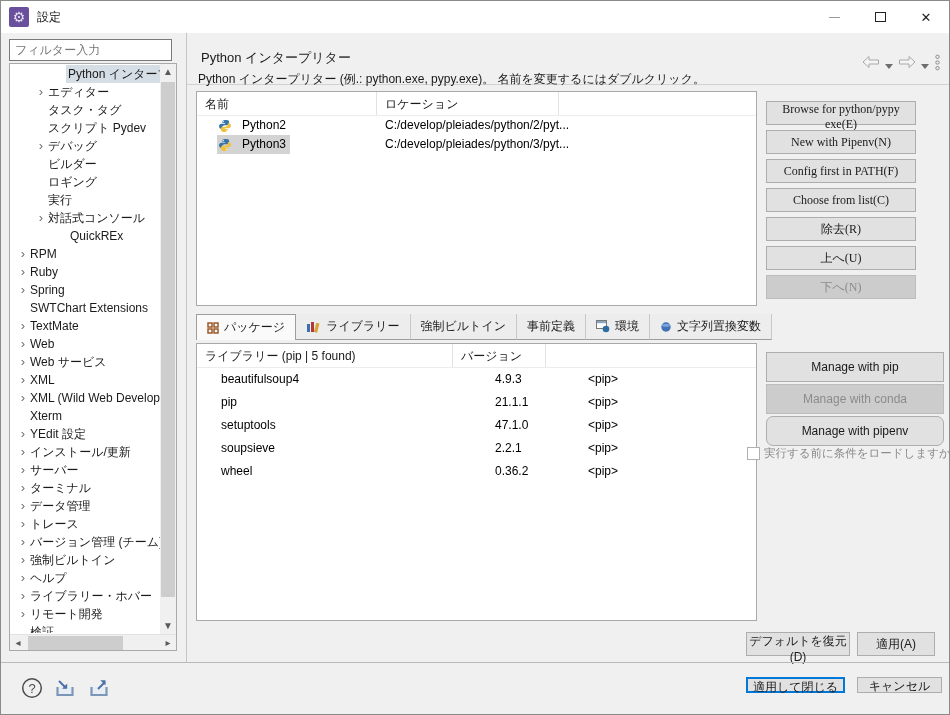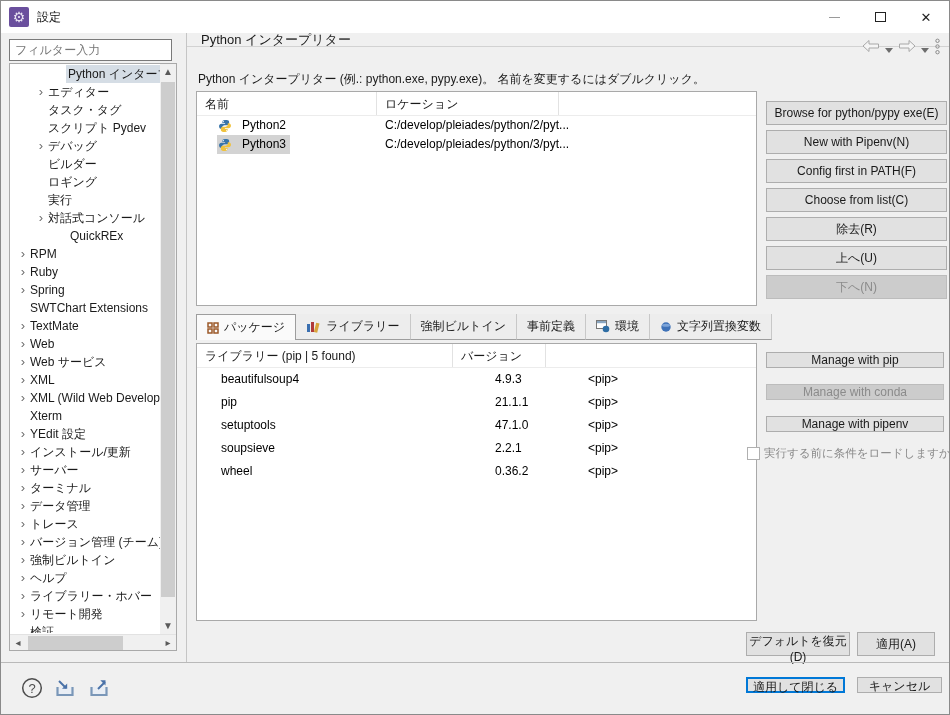--- a/index.html
+++ b/index.html
@@ -29,54 +29,54 @@
   .vthumb { position:absolute; left:1px; top:18px; width:14px; height:515px; background:#cdcdcd; }
   .sarrow { position:absolute; width:16px; height:16px; color:#5a5a5a; font-size:10px; text-align:center; line-height:16px; }
   .hscroll { position:absolute; left:0; bottom:0; width:166px; height:16px; background:#f0f0f0; border-top:1px solid #e2e2e2; }
   .hthumb { position:absolute; left:18px; top:1px; width:95px; height:14px; background:#cdcdcd; }
 
   
   .footer-icons { position:absolute; left:20px; top:676px; display:flex; gap:10px; align-items:center; }
 
   
   .vsep { position:absolute; left:185px; top:32px; width:1px; height:629px; background:#c5c5c5; }
-  .main-header { position:absolute; left:186px; top:32px; width:764px; height:14px; border-bottom:1px solid #d2d2d2; display:flex; align-items:center; }
+  .main-header { position:absolute; left:186px; top:48px; width:764px; height:36px; border-bottom:1px solid #d2d2d2; display:flex; align-items:flex-start; }
   .main-header .page-title { margin-left:14px; font-size:13px; color:#1a1a1a; }
   .nav-icons { position:absolute; right:10px; top:0; height:30px; display:flex; align-items:center; gap:5px; }
 
   .desc { position:absolute; left:197px; top:70px; font-size:12px; color:#1a1a1a; }
 
   .interp-table { position:absolute; left:195px; top:90px; width:561px; height:215px; background:#fff; border:1px solid #a9a9a9; }
   .thead { display:flex; height:24px; line-height:24px; font-size:12px; color:#1a1a1a; border-bottom:1px solid #ececec; }
   .thead .c { border-right:1px solid #e2e2e2; padding-left:8px; }
   .irow { display:flex; height:19px; line-height:19px; font-size:12px; align-items:center; }
   .irow .name { width:180px; padding-left:20px; display:flex; align-items:center; }
   .irow .name .sel { display:flex; align-items:center; padding:0 4px 0 1px; }
   .irow.selected .name .sel { background:#d3d3d3; }
   .irow .name svg { margin-right:5px; flex:none; }
   .irow .loc { padding-left:8px; }
 
   .btn { position:absolute; height:24px; background:#e1e1e1; border:1px solid #adadad; font-size:12px; color:#1a1a1a; text-align:center; font-family:inherit; }
   .btn:disabled, .btn.disabled { background:#cccccc; border-color:#bcbcbc; color:#8b8b8b; }
-  .side-btn { left:765px; width:181px; }
+  .side-btn { left:765px; width:150px;font-family:Liberation Serif, serif; }
 
   
   .tabs { position:absolute; left:195px; top:313px; height:26px; display:flex; font-size:12px; }
   .tab { display:flex; align-items:center; gap:5px; padding:0 10px; border-bottom:1px solid #9d9d9d; color:#1a1a1a; background:#ededed; border-right:1px solid #c8c8c8; }
   .tab.active { background:#fafafa; border:1px solid #9d9d9d; border-bottom:none; }
 
   .pkg-table { position:absolute; left:195px; top:342px; width:561px; height:278px; background:#fff; border:1px solid #a9a9a9; }
   .pkg-table .c1 { width:256px; }
   .pkg-table .c2 { width:93px; }
   .prow { display:flex; height:23px; line-height:23px; font-size:12px; }
   .prow .n { width:290px; padding-left:24px; }
   .prow .v { width:93px; padding-left:8px; }
   .prow .s { padding-left:8px; }
 
-  .manage-btn { left:765px; width:178px; height:16px; }
+  .manage-btn { left:765px; width:178px; height:30px; }
   .chk-row { position:absolute; left:746px; top:445px; width:200px; display:flex; align-items:flex-start; gap:4px; }
   .chk-box { width:13px; height:13px; border:1px solid #b0b0b0; background:#fff; flex:none; margin-top:1px; }
   .chk-label { font-size:11.5px; color:#8a8a8a; line-height:14px; white-space:nowrap; }
 
   .hsep { position:absolute; left:0; top:661px; width:950px; height:1px; background:#b9b9b9; }
   .focus-btn { border:2px solid #0078d7; }
   .footer-btn { height:16px; }
 </style>
 </head>
 <body>
@@ -424,21 +424,21 @@
           <div class="n">wheel</div>
           <div class="v">0.36.2</div>
           <div class="s">&lt;pip&gt;</div>
         </div>
       </div>
   </div>
 
   <div id="manage-btns">
       <button class="btn manage-btn" style="top: 351px;">Manage with pip</button>
       <button class="btn manage-btn disabled" disabled="" style="top: 383px;">Manage with conda</button>
-      <button class="btn manage-btn" style="top: 415px;">Manage with pipenv</button>
+      <button class="btn manage-btn" style="top: 415px; border-radius: 7px;">Manage with pipenv</button>
     </div>
   <div class="chk-row">
     <span class="chk-box"></span>
     <span class="chk-label">実行する前に条件をロードしますか?</span>
   </div>
 
   <button class="btn" style="left:745px; top:631px; width:104px;">デフォルトを復元(D)</button>
   <button class="btn" style="left:856px; top:631px; width:78px;">適用(A)</button>
 
   <div class="hsep"></div>

